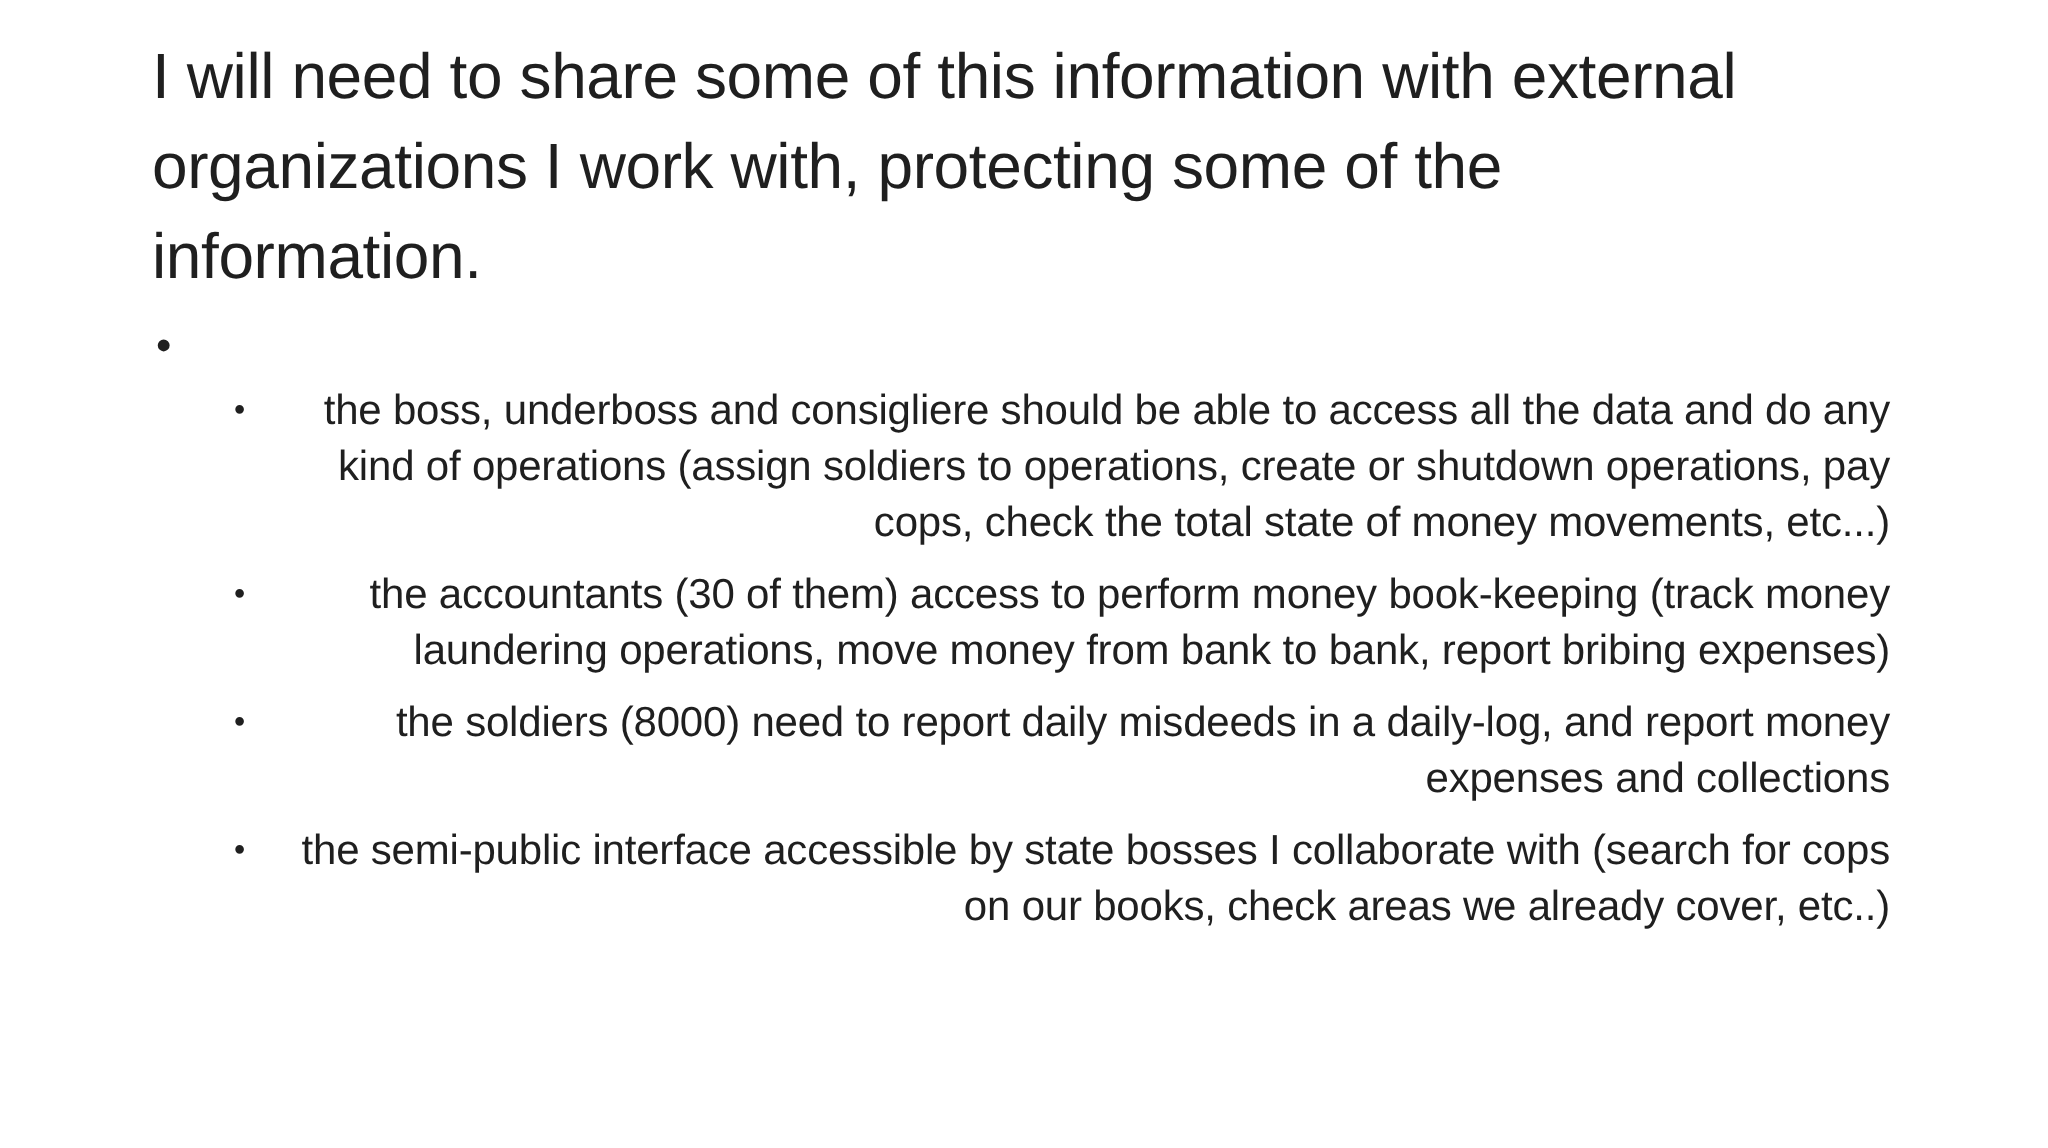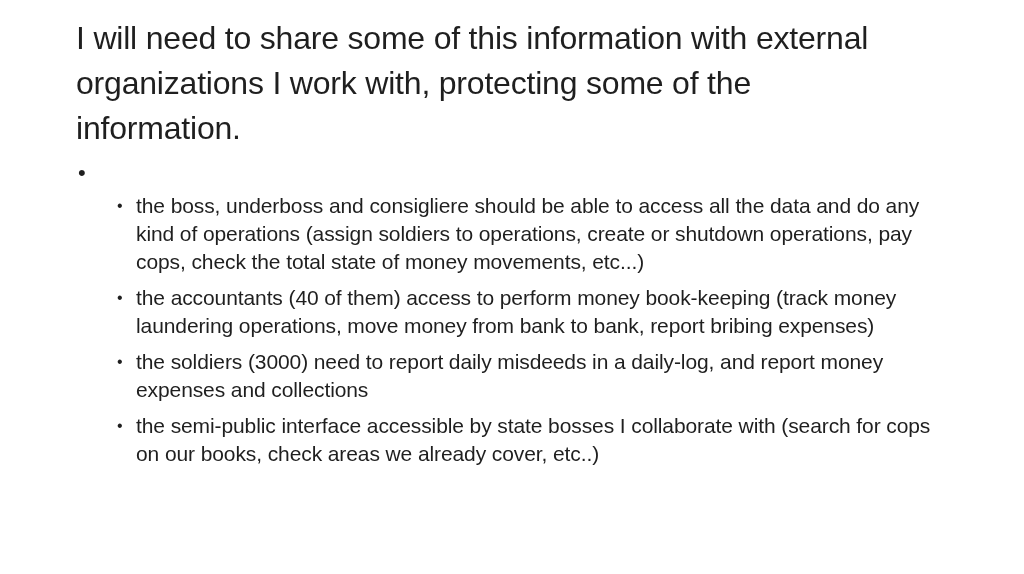--- a/index.html
+++ b/index.html
@@ -59,20 +59,21 @@
     color: #1f1f1f;
   }
   .l2-item .marker {
     width: 19px;
     flex: 0 0 19px;
     font-size: 16px;
     line-height: 28px;
   }
   .l2-item .l2-text {
     flex: 1 1 auto;
+    text-align: right;
   }
 </style>
 </head>
 <body>
 
 <div class="slide">
 
   <h1 class="slide-title">I will need to share some of this information with external organizations I work with, protecting some of the information.</h1>
 
   <div class="l1-item">
@@ -81,26 +82,26 @@
 
   <div class="l2-list">
 
     <div class="l2-item">
       <span class="marker">•</span>
       <span class="l2-text">the boss, underboss and consigliere should be able to access all the data and do any kind of operations (assign soldiers to operations, create or shutdown operations, pay cops, check the total state of money movements, etc...)</span>
     </div>
 
     <div class="l2-item">
       <span class="marker">•</span>
-      <span class="l2-text">the accountants (40 of them) access to perform money book-keeping (track money laundering operations, move money from bank to bank, report bribing expenses)</span>
+      <span class="l2-text">the accountants (30 of them) access to perform money book-keeping (track money laundering operations, move money from bank to bank, report bribing expenses)</span>
     </div>
 
     <div class="l2-item">
       <span class="marker">•</span>
-      <span class="l2-text">the soldiers (3000) need to report daily misdeeds in a daily-log, and report money expenses and collections</span>
+      <span class="l2-text">the soldiers (8000) need to report daily misdeeds in a daily-log, and report money expenses and collections</span>
     </div>
 
     <div class="l2-item">
       <span class="marker">•</span>
       <span class="l2-text">the semi-public interface accessible by state bosses I collaborate with (search for cops on our books, check areas we already cover, etc..)</span>
     </div>
 
   </div>
 
 </div>

